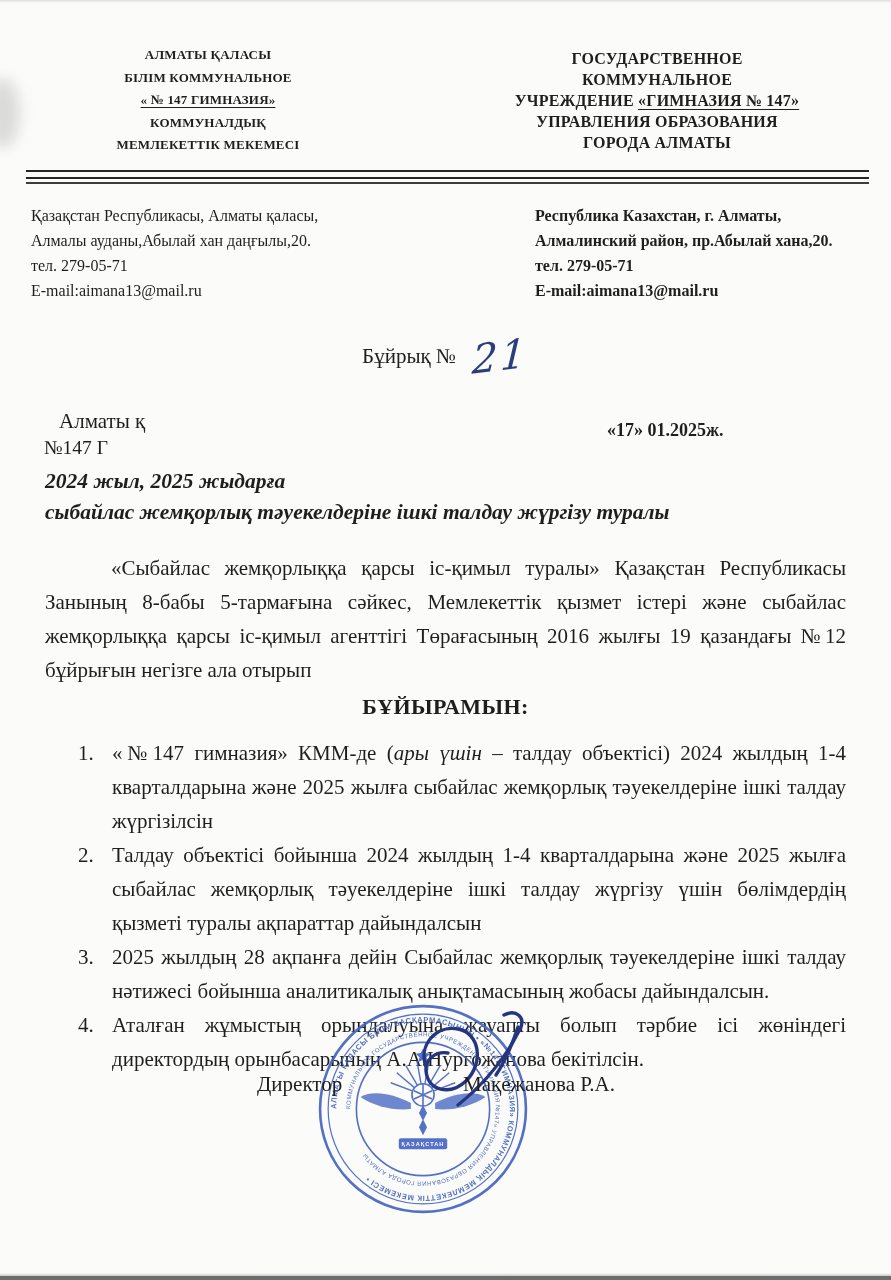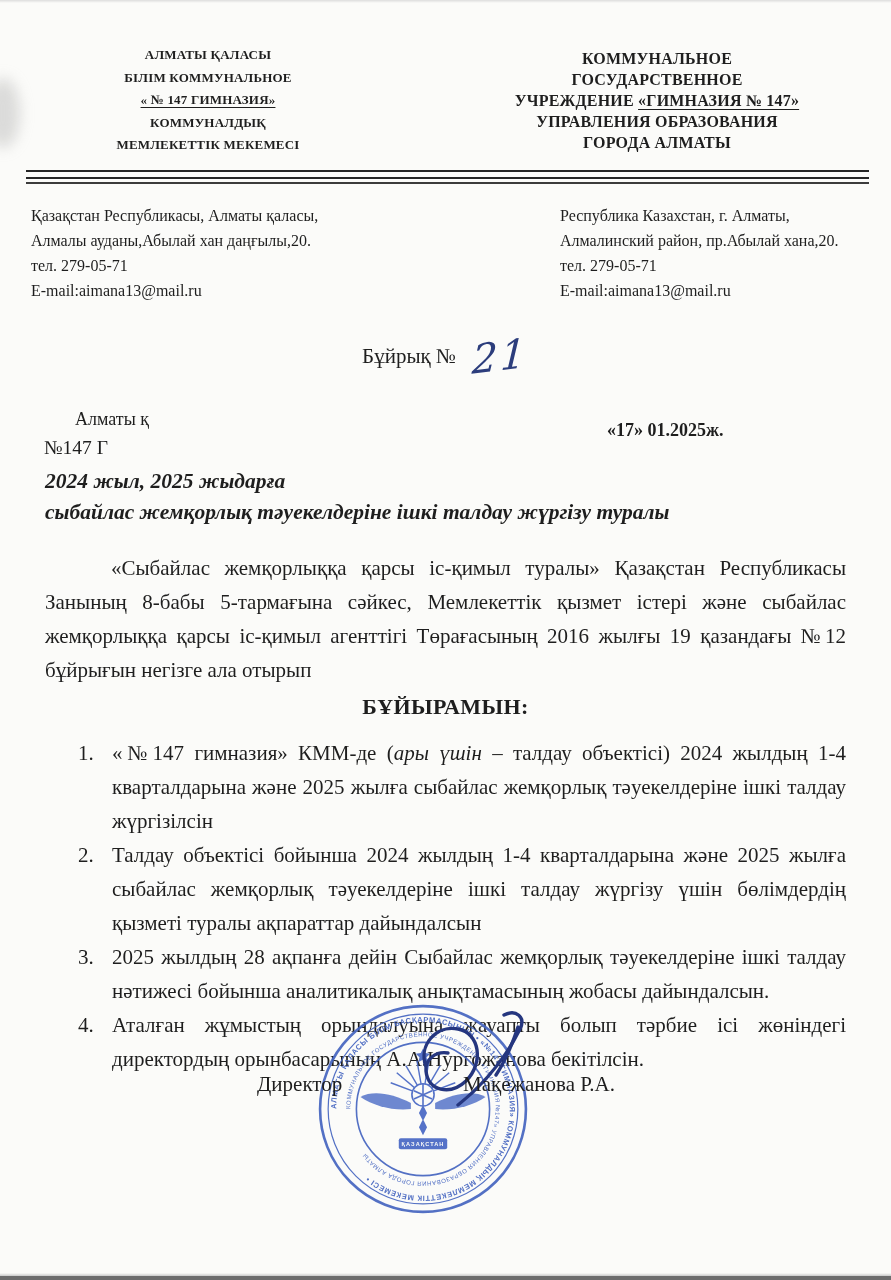--- a/index.html
+++ b/index.html
@@ -19,28 +19,28 @@
   .lh-right{position:absolute;left:452px;top:48px;width:410px;text-align:center;
     font-weight:700;font-size:16px;line-height:21px;letter-spacing:.2px;}
   .u{text-decoration:underline;text-underline-offset:3px;}
 
   .rule-a{position:absolute;left:26px;right:22px;top:170px;height:5px;
     border-top:2px solid #252525;border-bottom:2px solid #252525;}
   .rule-b{position:absolute;left:26px;right:22px;top:182px;height:2px;background:#3c3c3c;}
 
   .contact{position:absolute;top:203px;font-size:16px;line-height:25px;}
   .contact.kk{left:31px;width:420px;}
-  .contact.ru{left:560px;width:330px;}
+  .contact.ru{left:535px;width:330px;font-weight:bold;}
 
   .order-line{position:absolute;left:0;top:344px;width:100%;text-align:center;font-size:21px;}
   .handnum{display:inline-block;font-family:"DejaVu Serif","Liberation Serif",serif;
     font-style:italic;font-size:40px;color:#2c3d7c;transform:rotate(-7deg) skewX(-10deg);
     margin-left:16px;vertical-align:-7px;letter-spacing:3px;line-height:0;}
 
-  .city{position:absolute;left:75px;top:409px;font-size:18px;}
+  .city{position:absolute;left:59px;top:409px;font-size:21px;}
   .date{position:absolute;left:607px;top:420px;font-size:18px;font-weight:bold;}
   .code{position:absolute;left:44px;top:437px;font-size:19.5px;}
 
   .doc-title{position:absolute;left:45px;top:466px;width:800px;text-align:left;
     font-weight:700;font-style:italic;font-size:21.5px;line-height:31px;}
 
   .body-block{position:absolute;left:45px;top:551px;width:801px;font-size:21px;line-height:34px;}
   .preamble{margin:0;text-align:justify;text-indent:66px;}
   .resolve{margin:3px 0 12px 0;text-align:center;font-weight:700;font-size:22px;letter-spacing:.4px;}
   .olist{margin:0;}
@@ -65,22 +65,22 @@
 
   <div class="lh-left">
     <div>АЛМАТЫ ҚАЛАСЫ</div>
     <div>БІЛІМ КОММУНАЛЬНОЕ</div>
     <div class="u">« № 147 ГИМНАЗИЯ»</div>
     <div>КОММУНАЛДЫҚ</div>
     <div>МЕМЛЕКЕТТІК МЕКЕМЕСІ</div>
   </div>
 
   <div class="lh-right">
+    <div>ГОСУДАРСТВЕННОЕ</div>
     <div>КОММУНАЛЬНОЕ</div>
-    <div>ГОСУДАРСТВЕННОЕ</div>
     <div><span>УЧРЕЖДЕНИЕ </span><span class="u">«ГИМНАЗИЯ № 147»</span></div>
     <div>УПРАВЛЕНИЯ ОБРАЗОВАНИЯ</div>
     <div>ГОРОДА АЛМАТЫ</div>
   </div>
 
   <div class="rule-a"></div>
   <div class="rule-b"></div>
 
   <div class="contact kk">
     <div>Қазақстан Республикасы, Алматы қаласы,</div>

